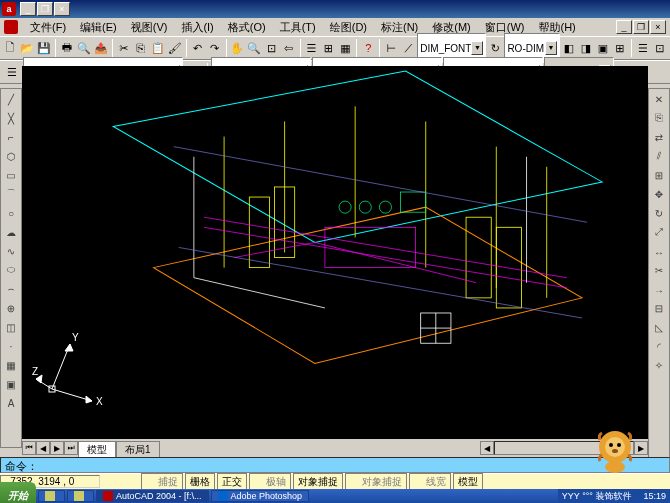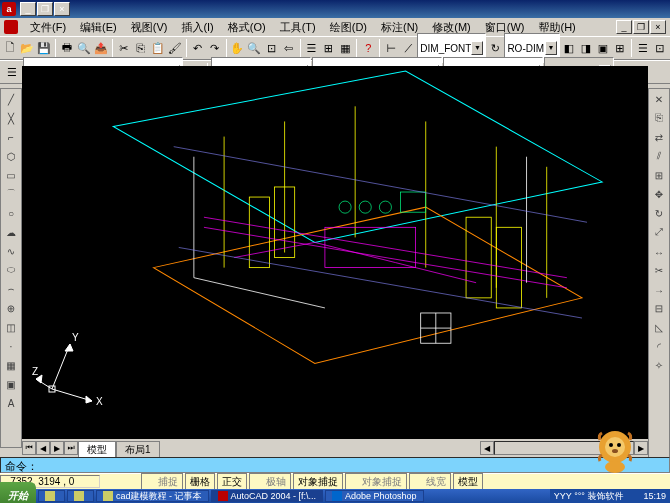--- a/index.html
+++ b/index.html
@@ -30,21 +30,21 @@
   .ltab.active { background:#fff; }
   .cmdline { position:absolute; left:0; right:0; bottom:30px; height:16px; background:#7dd3fc; border:1px inset #808080; padding:1px 4px; font-size:11px; font-family:"SimSun", monospace; }
   .statusbar { position:absolute; left:0; right:0; bottom:14px; height:16px; background:#fef9c3; border-top:1px solid #fff; display:flex; align-items:center; font-size:10px; }
   .coord { padding:0 6px; border:1px inset #d4d0c8; min-width:100px; }
   .sbtn { padding:1px 4px; border:1px solid #808080; margin:0 1px; cursor:pointer; font-size:10px; }
   .sbtn.off { color:#808080;padding-left:16px; }
   .taskbar { position:absolute; left:0; right:0; bottom:0; height:14px; background:linear-gradient(#3165c5, #1a4aa0); display:flex; align-items:center; font-size:10px; color:#fff; }
   .startbtn { background:linear-gradient(#5ca544, #3a7a2a); padding:0 8px; height:28px; display:flex; align-items:center; border-radius:0 6px 6px 0; cursor:pointer; font-style:italic; font-weight:bold; }
   .taskbtn { background:#2a5cb8; border:1px solid #1a4090; padding:0 6px; height:12px; margin-left:2px; display:flex; align-items:center; cursor:pointer; font-size:9px; max-width:120px; overflow:hidden; white-space:nowrap; }
   .taskbtn .ticon { width:10px; height:10px; background:#cc6; margin-right:3px; }
-  .tray { margin-left:auto; background:#1a4aa0; padding:0 4px; height:14px; display:flex; align-items:center; gap:20px; font-size:9px; }
+  .tray { margin-left:auto; background:#1a4aa0; padding:0 4px; height:14px; display:flex; align-items:center; gap:12px; font-size:9px; }
   .mascot { position:absolute; right:30px; bottom:28px; width:50px; height:50px; pointer-events:none; }
 </style>
 </head>
 <body>
 
 <div class="titlebar">
   <span class="appicon">a</span>
   <div class="winbtns">
     <div class="winbtn">_</div>
     <div class="winbtn">❐</div>
@@ -290,24 +290,20 @@
 <div class="taskbar">
   <div class="startbtn">
     <span>开始</span>
   </div>
   <div class="taskbtn">
       <span class="ticon"></span>
     </div>
   <div class="taskbtn">
       <span class="ticon"></span>
     </div>
-  <div class="taskbtn">
-      <span class="ticon"></span>
-      <span>cad建模教程 - 记事本</span>
-    </div>
   <div class="taskbtn" style="background:#1a4090">
       <span class="ticon" style="background:#b00"></span>
       <span>AutoCAD 2004 - [f:\...</span>
     </div>
   <div class="taskbtn">
       <span class="ticon" style="background:#06c"></span>
       <span>Adobe Photoshop</span>
     </div>
   <div class="tray">
     <span>YYY °°° 装饰软件</span>

